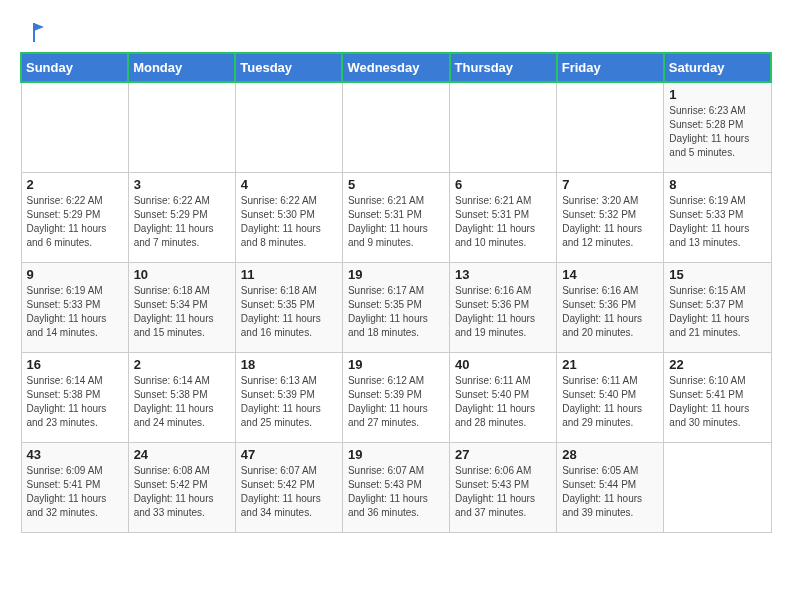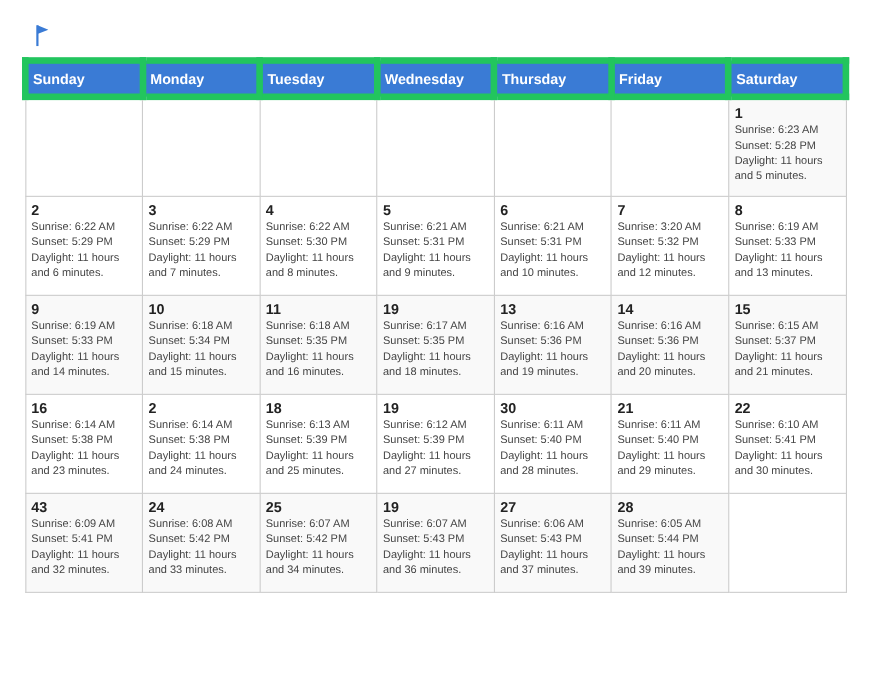--- a/index.html
+++ b/index.html
@@ -49,21 +49,21 @@
       border-collapse: collapse;
       table-layout: fixed;
     }
     thead tr th {
       background-color: #3a7bd5;
       color: #fff;
       font-size: 13px;
       font-weight: bold;
       padding: 6px 4px;
       text-align: left;
-      border: 6px solid #22c55e;
+      border: 2px solid #22c55e;
     }
     tbody tr td {
       border: 1px solid #ccc;
       vertical-align: top;
       padding: 4px 5px;
       font-size: 10.5px;
       color: #333;
       height: 90px;
       background: #fff;
     }
@@ -242,21 +242,21 @@
 Sunset: 5:39 PM
 Daylight: 11 hours and 25 minutes.</div>
         </td>
         <td>
           <span class="day-num">19</span>
           <div class="day-detail" style="white-space: pre-line;">Sunrise: 6:12 AM
 Sunset: 5:39 PM
 Daylight: 11 hours and 27 minutes.</div>
         </td>
         <td>
-          <span class="day-num">30</span>
+          <span class="day-num">40</span>
           <div class="day-detail" style="white-space: pre-line;">Sunrise: 6:11 AM
 Sunset: 5:40 PM
 Daylight: 11 hours and 28 minutes.</div>
         </td>
         <td>
           <span class="day-num">21</span>
           <div class="day-detail" style="white-space: pre-line;">Sunrise: 6:11 AM
 Sunset: 5:40 PM
 Daylight: 11 hours and 29 minutes.</div>
         </td>
@@ -274,21 +274,21 @@
 Sunset: 5:41 PM
 Daylight: 11 hours and 32 minutes.</div>
         </td>
         <td>
           <span class="day-num">24</span>
           <div class="day-detail" style="white-space: pre-line;">Sunrise: 6:08 AM
 Sunset: 5:42 PM
 Daylight: 11 hours and 33 minutes.</div>
         </td>
         <td>
-          <span class="day-num">25</span>
+          <span class="day-num">47</span>
           <div class="day-detail" style="white-space: pre-line;">Sunrise: 6:07 AM
 Sunset: 5:42 PM
 Daylight: 11 hours and 34 minutes.</div>
         </td>
         <td>
           <span class="day-num">19</span>
           <div class="day-detail" style="white-space: pre-line;">Sunrise: 6:07 AM
 Sunset: 5:43 PM
 Daylight: 11 hours and 36 minutes.</div>
         </td>

